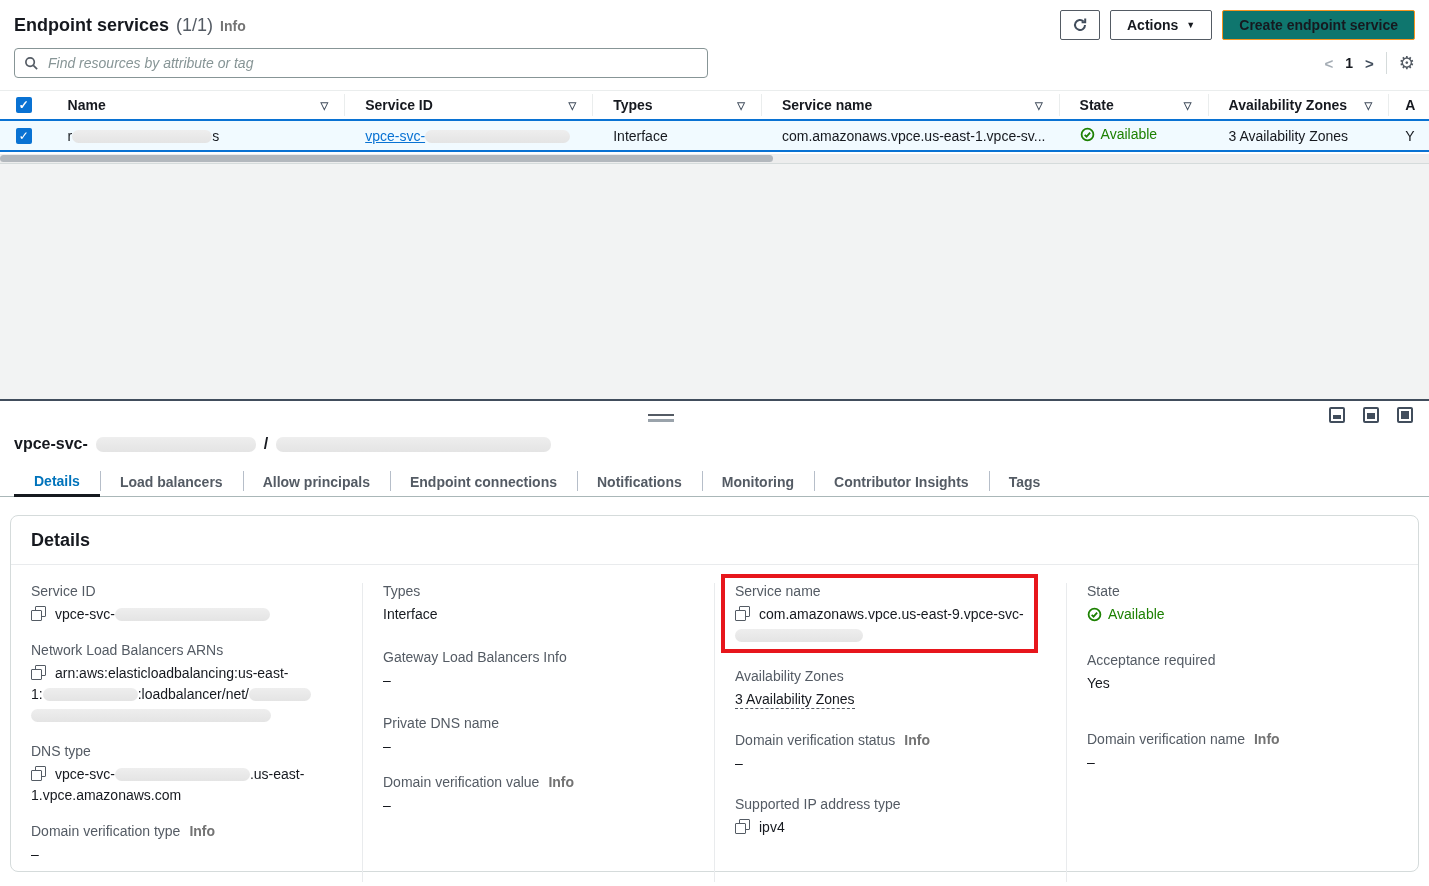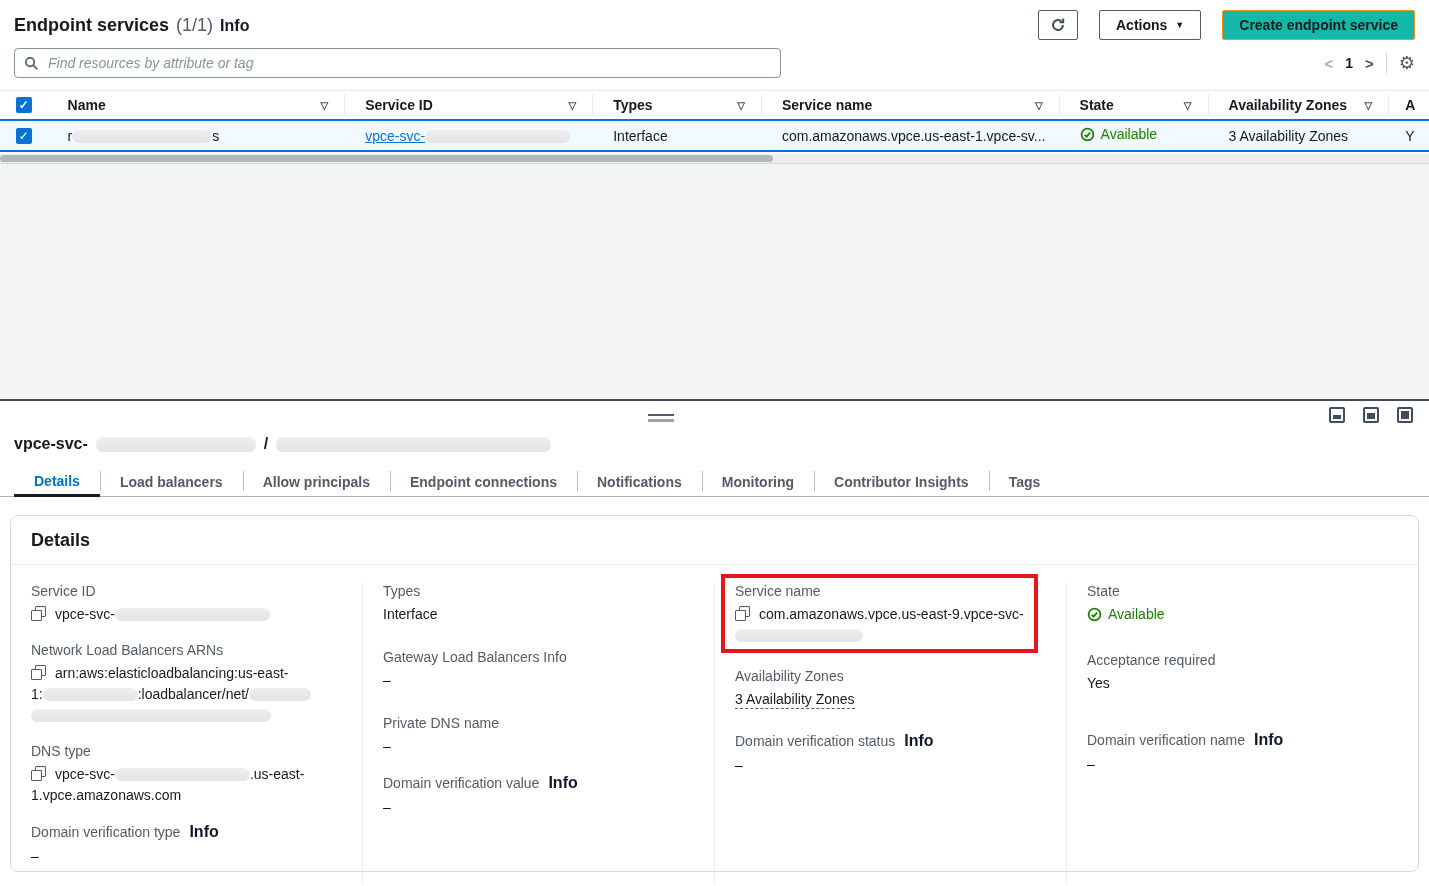--- a/index.html
+++ b/index.html
@@ -6,31 +6,31 @@
   html,body { margin:0; padding:0; }
   body {
     width:1429px; height:886px; overflow:hidden; position:relative;
     font-family:"Liberation Sans", sans-serif; font-size:14px; color:#16191f; background:#fff;
   }
   
   .title-row { display:flex; justify-content:space-between; align-items:center; padding:10px 14px 4px; }
   .title-left { display:flex; align-items:baseline; gap:7px; }
   .page-title { font-size:18px; font-weight:bold; }
   .page-count { font-size:18px; color:#545b64; }
-  .info-link { color:#0f172a; font-size:16px; font-weight:bold; cursor:pointer; }
-  .hdr-actions { display:flex; align-items:flex-start; gap:21px; }
+  .info-link { color:#737373; font-size:14px; font-weight:bold; cursor:pointer; }
+  .hdr-actions { display:flex; align-items:flex-start; gap:10px; }
   .btn { height:30px; display:inline-flex; align-items:center; justify-content:center; gap:8px;
          border:1px solid #545b64; background:#fff; border-radius:2px; font-weight:bold;
          font-size:14px; color:#16191f; padding:0 16px; cursor:pointer; }
   .btn-icon { width:40px; padding:0; }
-  .btn-primary { background:#14b8a6; border-color:#f7941e; }
+  .btn-primary { background:#0f766e; border-color:#f7941e; }
   .caret { font-size:9px; color:#16191f; }
   
   .search-row { display:flex; justify-content:space-between; align-items:center; padding:0 14px; margin-top:4px; }
-  .search-box { width:767px; height:30px; border:1px solid #879596; border-radius:4px;
+  .search-box { width:694px; height:30px; border:1px solid #879596; border-radius:4px;
                 display:flex; align-items:center; gap:7px; padding:0 9px; background:#fff; }
   .search-box input { border:none; outline:none; flex:1; font-family:"Liberation Sans", sans-serif;
                       font-size:14px; font-style:italic; color:#16191f; background:transparent; }
   .search-box input::placeholder { color:#879596; font-style:italic; }
   .pagination { display:flex; align-items:center; gap:12px; }
   .chev { font-size:15px; font-weight:bold; color:#a4acb4; cursor:pointer; }
   .chev.next { color:#414d5c; }
   .page-num { font-weight:bold; font-size:14px; color:#16191f; }
   .pag-divider { width:1px; height:22px; background:#d5dbdb; }
   .gear { font-size:18px; color:#545b64; cursor:pointer; line-height:1; }
@@ -329,20 +329,26 @@
             <span class="az-link">3 Availability Zones</span>
           </div>
         </div>
         <div class="field" style="margin-top:22px;">
           <div class="flabel">
             <span>Domain verification status</span>
             <span class="info-link">Info</span>
           </div>
           <div class="fvalue">–</div>
         </div>
+        <div class="field" style="margin-top:22px;">
+          <div class="flabel">Supported IP address type</div>
+          <div class="fvalue">
+            <span class="copy"></span><span>ipv4</span>
+          </div>
+        </div>
       </div>
 
       <div class="dcol">
         <div class="field">
           <div class="flabel">State</div>
           <div class="fvalue">
             <span class="state-ok">
               <svg width="15" height="15" viewBox="0 0 16 16">
                 <circle cx="8" cy="8" r="6.3" fill="none" stroke="#1d8102" stroke-width="1.9"></circle>
                 <path d="M5 8.3l2 2 3.8-4.3" fill="none" stroke="#1d8102" stroke-width="1.9"></path>

